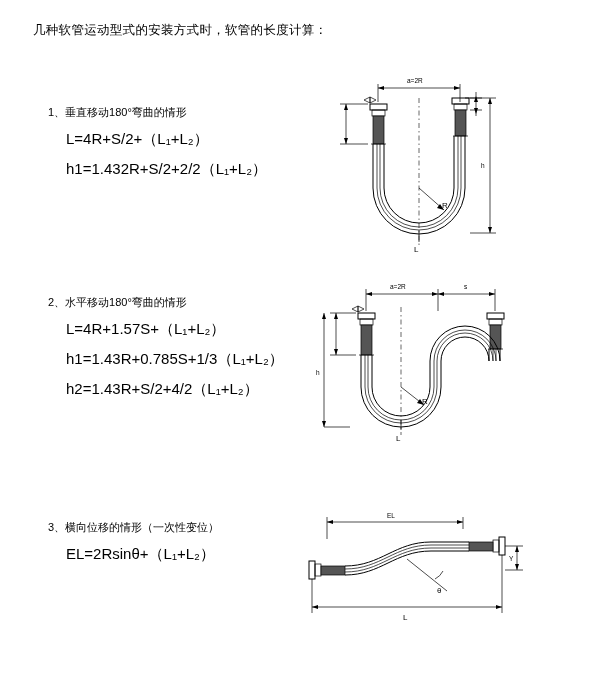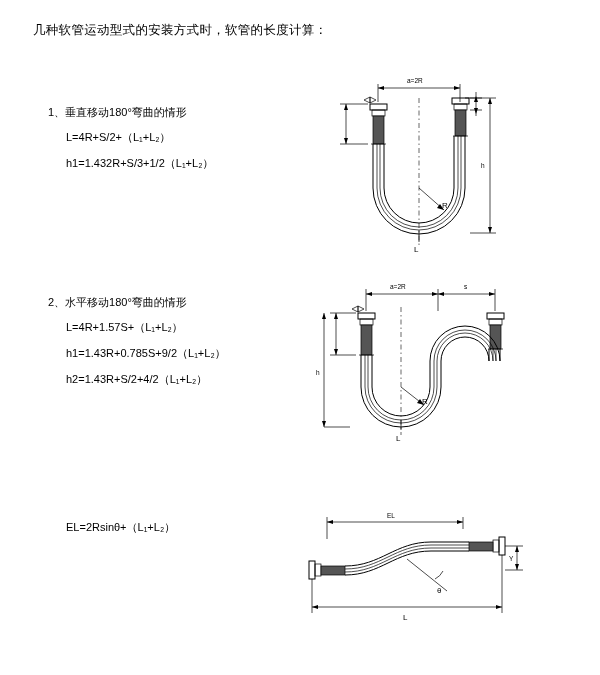--- a/index.html
+++ b/index.html
@@ -41,21 +41,21 @@
     position: absolute;
     left: 48px;
     width: 260px;
   }
   .sec-title {
     font-size: 11px;
     white-space: nowrap;
     margin-bottom: 10px;
   }
   .formula {
-    font-size: 11px;
+    font-size: 15px;
     white-space: nowrap;
     margin-left: 18px;
     margin-bottom: 11px;
   }
   .fig {
     position: absolute;
   }
   .fig1 { left: 310px; top: -35px; }
   .fig2 { left: 310px; top: -20px; }
   .fig3 { left: 285px; top: -15px; }
@@ -72,21 +72,21 @@
 <body>
 
 <div id="page">
 
   <div class="heading">几种软管运动型式的安装方式时，软管的长度计算：</div>
 
   <div class="section sec1">
     <div class="text-col">
       <div class="sec-title">1、垂直移动180°弯曲的情形</div>
       <div class="formula">L=4R+S/2+（L₁+L₂）</div>
-      <div class="formula">h1=1.432R+S/3+1/2（L₁+L₂）</div>
+      <div class="formula">h1=1.432R+S/2+2/2（L₁+L₂）</div>
     </div>
 
     <div class="fig fig1">
       <svg width="230" height="210" viewBox="0 0 230 210">
 
         <g>
           <line class="ln thin" x1="68" y1="32" x2="68" y2="14"></line>
           <line class="ln thin" x1="150" y1="32" x2="150" y2="14"></line>
           <line class="ln thin" x1="68" y1="18" x2="150" y2="18"></line>
           <polygon points="68,18 74,16 74,20" fill="#000"></polygon>
@@ -160,21 +160,21 @@
           <polygon points="166,44 164,38 168,38" fill="#000"></polygon>
         </g>
       </svg>
     </div>
   </div>
 
   <div class="section sec2">
     <div class="text-col">
       <div class="sec-title">2、水平移动180°弯曲的情形</div>
       <div class="formula">L=4R+1.57S+（L₁+L₂）</div>
-      <div class="formula">h1=1.43R+0.785S+9/2（L₁+L₂）</div>
+      <div class="formula">h1=1.43R+0.785S+1/3（L₁+L₂）</div>
       <div class="formula">h2=1.43R+S/2+4/2（L₁+L₂）</div>
     </div>
 
     <div class="fig fig2">
       <svg width="230" height="180" viewBox="0 0 230 180">
 
         <g>
           <line class="ln thin" x1="56" y1="36" x2="56" y2="14"></line>
           <line class="ln thin" x1="128" y1="36" x2="128" y2="14"></line>
           <line class="ln thin" x1="185" y1="36" x2="185" y2="14"></line>
@@ -240,20 +240,21 @@
         <g>
           <polygon class="ln thin" points="42,34 48,31 48,37" fill="#fff"></polygon>
           <polygon class="ln thin" points="54,34 48,31 48,37" fill="#fff"></polygon>
         </g>
       </svg>
     </div>
   </div>
 
   <div class="section sec3">
     <div class="text-col">
+      <div class="sec-title">3、横向位移的情形（一次性变位）</div>
       <div class="formula">EL=2Rsinθ+（L₁+L₂）</div>
     </div>
 
     <div class="fig fig3">
       <svg width="250" height="135" viewBox="0 0 250 135">
 
         <g>
           <line class="ln thin" x1="42" y1="34" x2="42" y2="12"></line>
           <line class="ln thin" x1="178" y1="24" x2="178" y2="12"></line>
           <line class="ln thin" x1="42" y1="17" x2="178" y2="17"></line>

